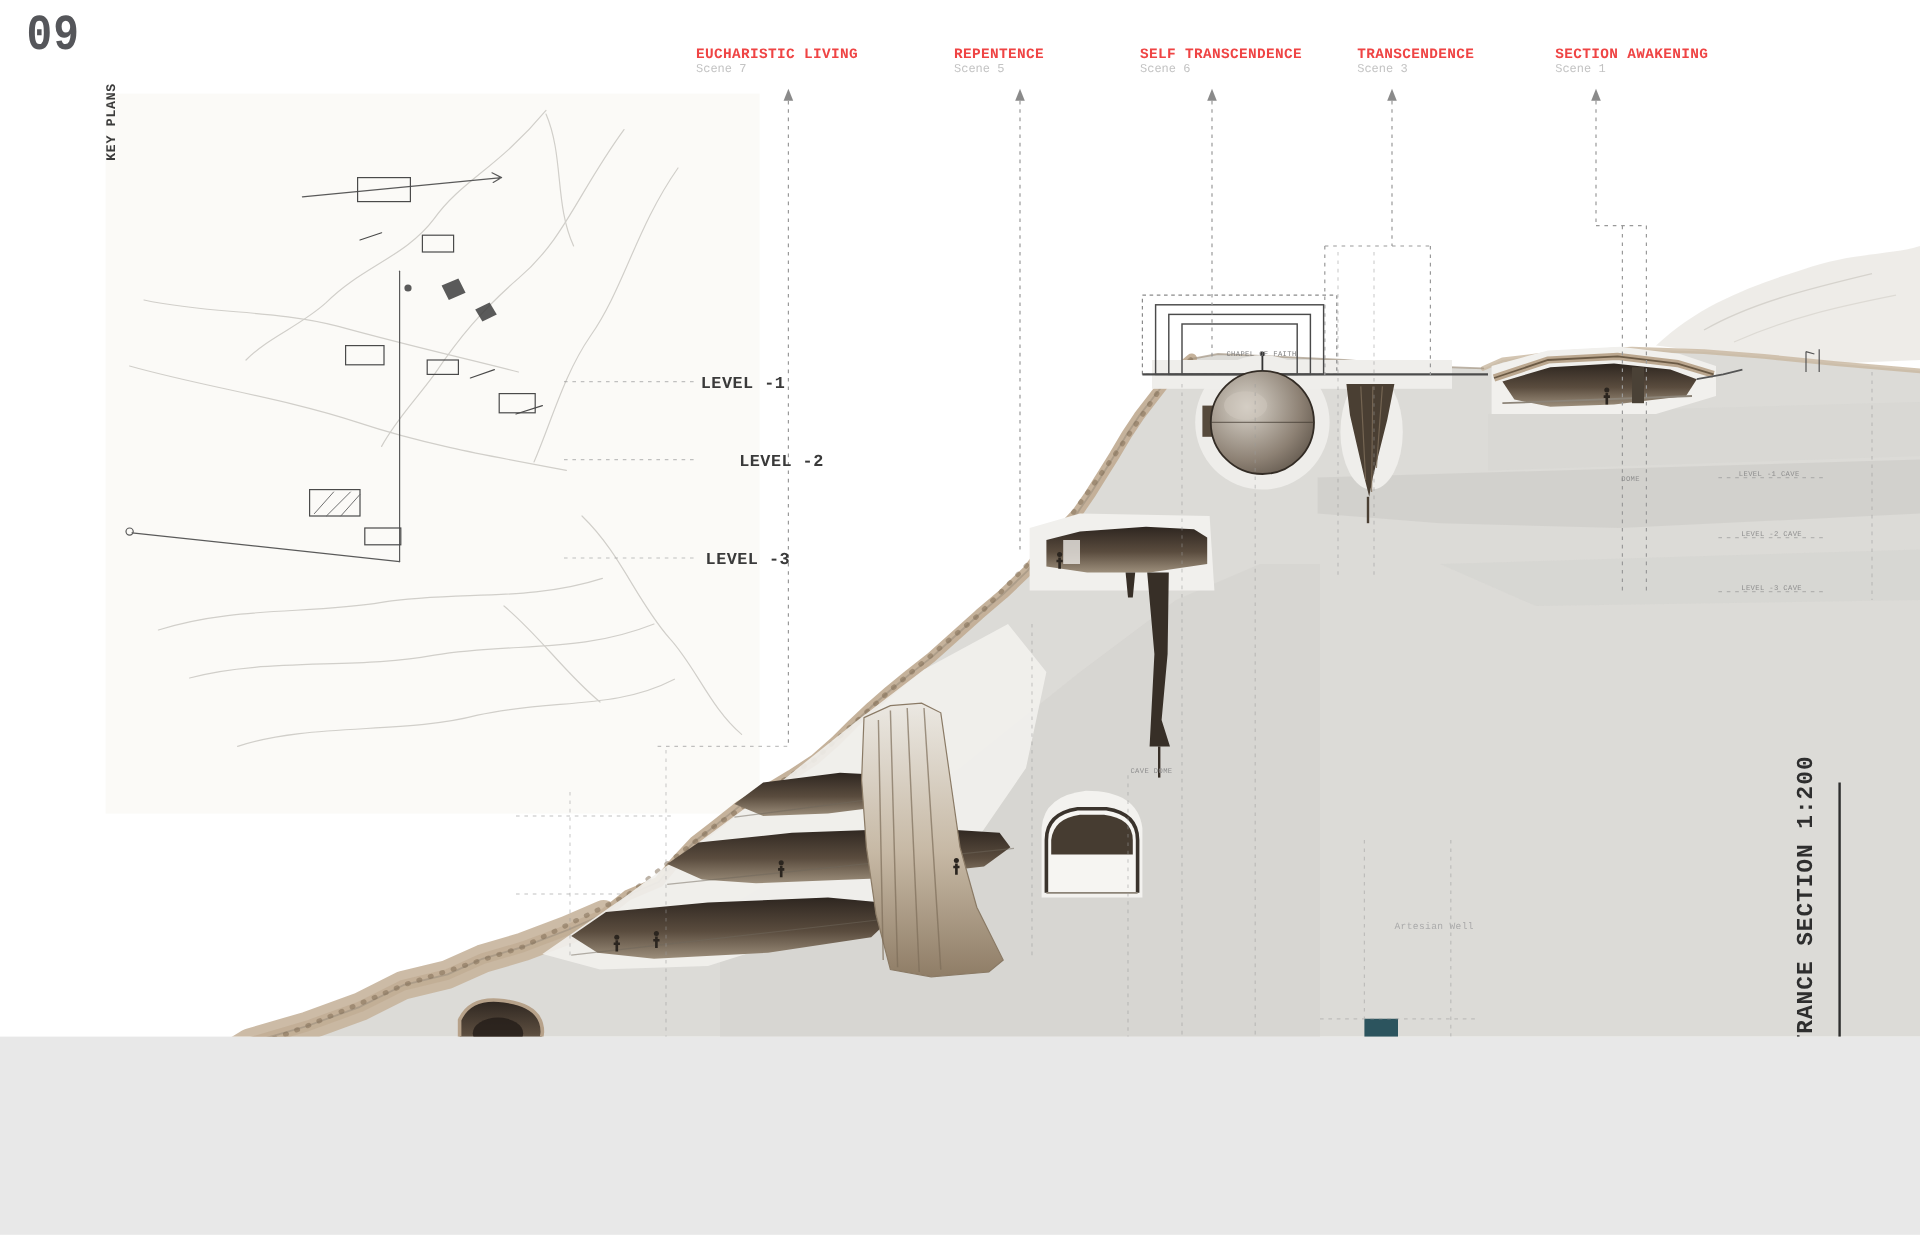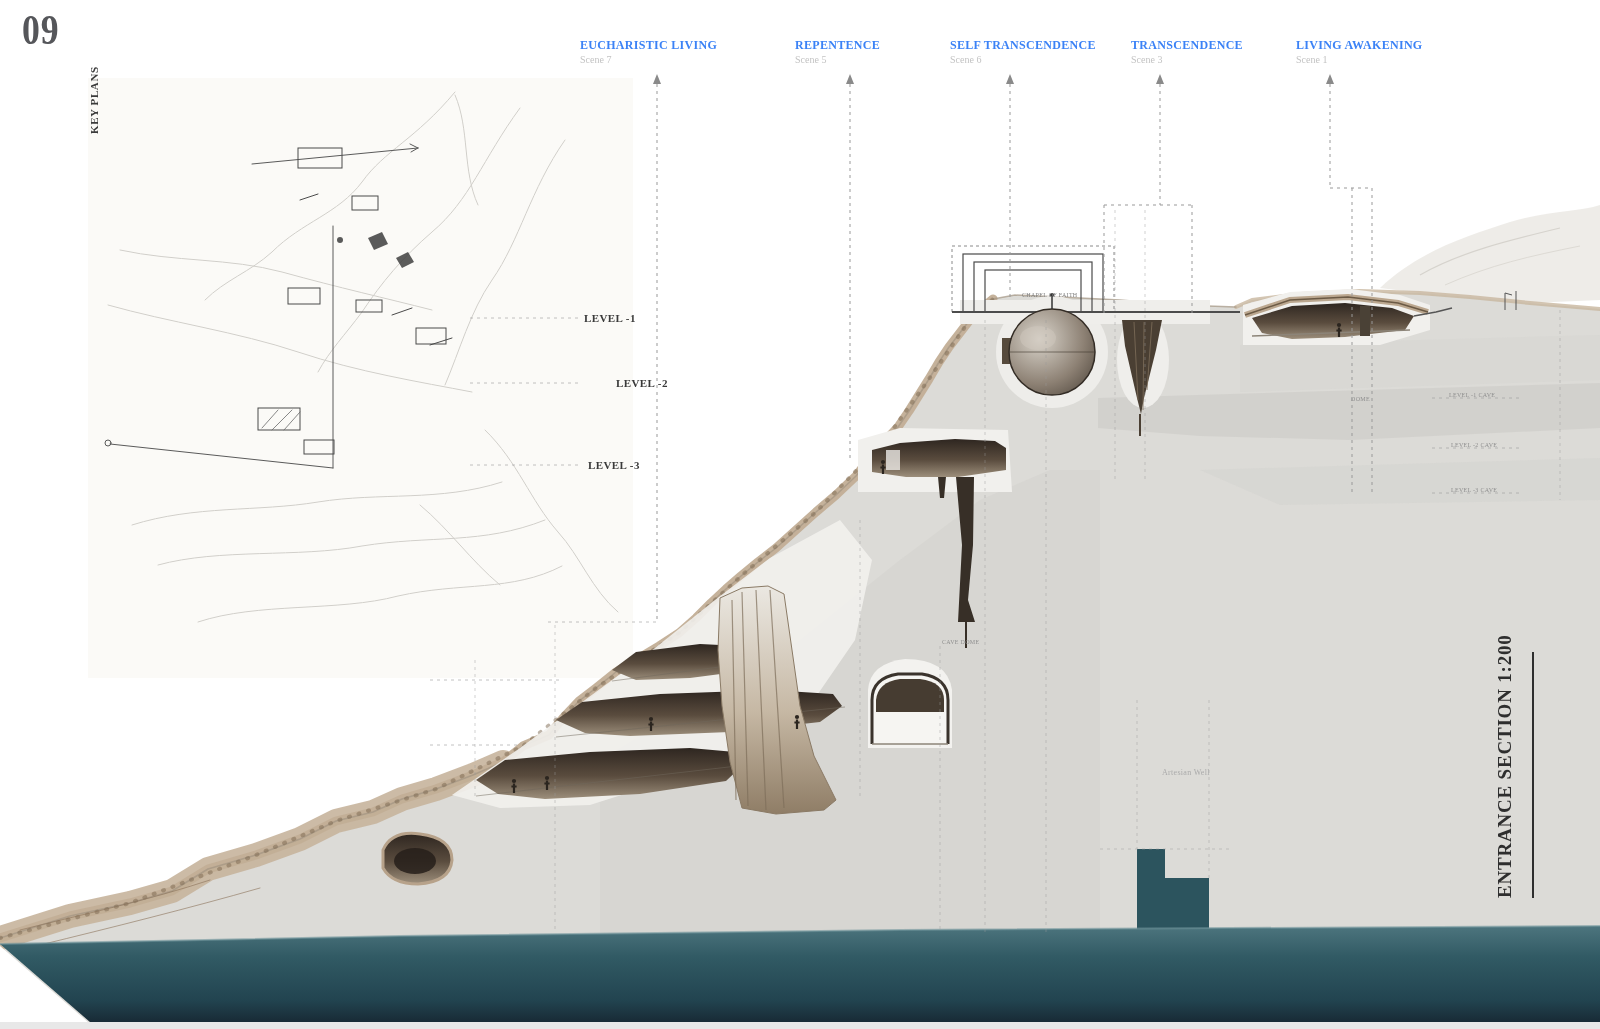--- a/index.html
+++ b/index.html
@@ -1,38 +1,38 @@
 <!DOCTYPE html>
 <html><head>
 <meta charset="utf-8">
 <style>
   html,body { margin:0; padding:0; background:#e8e8e8; }
   .stage {
-    position:relative; width:1600px; height:1022px; background:#ffffff;
-    overflow:hidden; font-family:Liberation Serif, serif;
+    position:relative; width:1600px; height:864px; background:#ffffff;
+    overflow:hidden; font-family:Liberation Mono, monospace;
   }
   svg.canvas { position:absolute; left:0; top:0; }
   .abs { position:absolute; white-space:nowrap; }
   .page-num {
     left:22px; top:6px; font-size:42px; font-weight:700; color:#55565a;
     letter-spacing:1px; transform:scaleX(.85); transform-origin:left top;
   }
   .vtext { writing-mode:vertical-rl; transform:rotate(180deg); }
   .keyplans {
     left:88px; top:60px; height:74px; font-size:11px; font-weight:700;
     color:#3b3b3b; letter-spacing:.6px;
   }
   .entrance {
     left:1494px; top:652px; height:246px; font-size:19px; font-weight:700;
     color:#2e2e2e; letter-spacing:.8px;
   }
   .scene { top:38px; }
-  .scene .t { display:block; font-size:12px; font-weight:700; color:#3b82f6; letter-spacing:.3px; }
+  .scene .t { display:block; font-size:12px; font-weight:700; color:#ef4444; letter-spacing:.3px; }
   .scene .s { display:block; font-size:10px; color:#c3c3c3; margin-top:1px; }
-  .lvl { font-size:11px; font-weight:700; color:#3a3a3a; letter-spacing:.4px; }
+  .lvl { font-size:14px; font-weight:700; color:#3a3a3a; letter-spacing:.4px; }
   .ann { color:#8f8f8f; letter-spacing:.3px;text-align:right; }
   .ann.t6 { font-size:6px; }
   .ann.t8 { font-size:8px; color:#ababab; }
 </style>
 </head>
 <body>
 
 <div class="stage">
 
 <svg class="canvas" width="1600" height="1029" viewBox="0 0 1600 1029">
@@ -262,21 +262,21 @@
 </div>
 <div class="abs scene" style="left:950px">
   <span class="t">SELF TRANSCENDENCE</span>
   <span class="s">Scene 6</span>
 </div>
 <div class="abs scene" style="left:1131px">
   <span class="t">TRANSCENDENCE</span>
   <span class="s">Scene 3</span>
 </div>
 <div class="abs scene" style="left:1296px">
-  <span class="t">LIVING AWAKENING</span>
+  <span class="t">SECTION AWAKENING</span>
   <span class="s">Scene 1</span>
 </div>
 
 <div class="abs lvl" style="left:584px; top:312px">LEVEL -1</div>
 <div class="abs lvl" style="left:616px; top:377px">LEVEL -2</div>
 <div class="abs lvl" style="left:588px; top:459px">LEVEL -3</div>
 
 <div class="abs ann t6" style="left:1022px; top:292px; color:#7d7d7d">CHAPEL OF FAITH</div>
 <div class="abs ann t6" style="left:942px; top:639px">CAVE DOME</div>
 <div class="abs ann t8" style="left:1162px; top:768px">Artesian Well</div>

